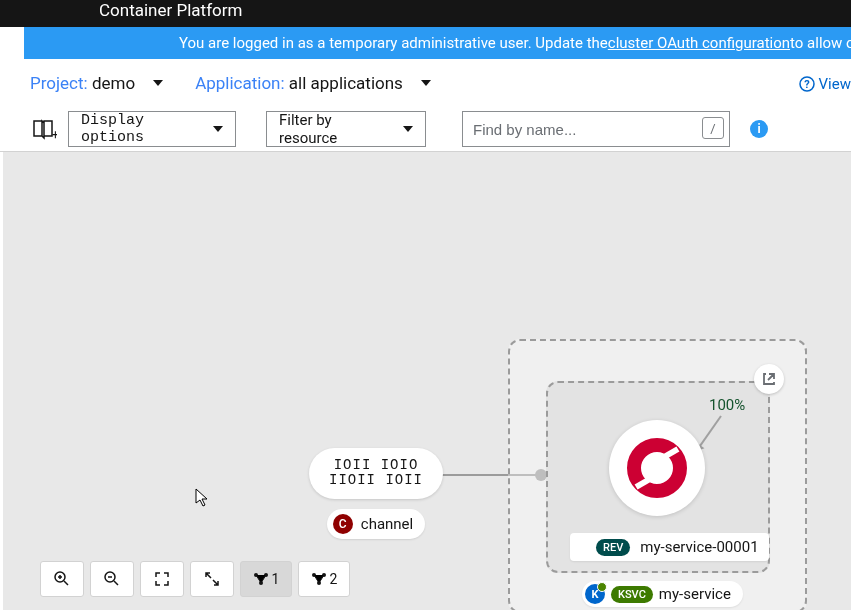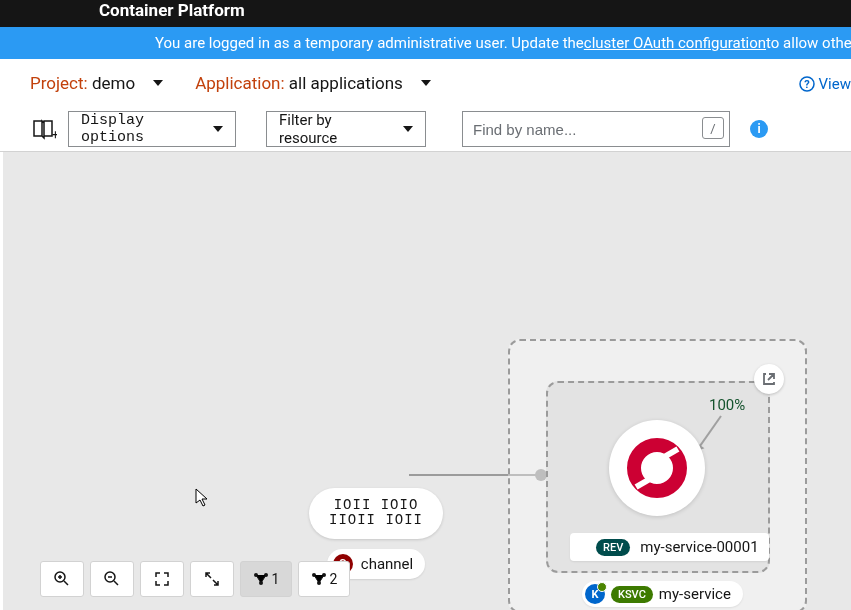--- a/index.html
+++ b/index.html
@@ -1,42 +1,42 @@
 <!DOCTYPE html>
 <html><head>
 <meta charset="utf-8">
 <style>
   * { box-sizing: border-box; margin: 0; padding: 0; }
   body { font-family: -apple-system, BlinkMacSystemFont, "Segoe UI", Roboto, Helvetica, Arial, sans-serif; font-size: 14px; color: #151515; width: 851px; height: 610px; overflow: hidden; background: #fff; position: relative; }
   
-  .masthead { background: #151515; color: #fff; height: 27px; display: flex; align-items: flex-start; padding-left: 99px; font-size: 17px; font-weight: 700; }
-  
-  .banner { background: #2b9af3; color: #fff; height: 32px; display: flex; align-items: center; padding-left: 155px; font-size: 15px; white-space: nowrap; }
+  .masthead { background: #151515; color: #fff; height: 27px; display: flex; align-items: flex-start; padding-left: 99px; font-size: 17px; font-weight: 400; }
+  
+  .banner { background: #2b9af3; color: #fff; height: 32px; display: flex; align-items: center; padding-left: 155px; font-size: 15px; white-space: nowrap; margin-left: 24px; }
   .banner a { color: #fff; text-decoration: underline; }
   
   .toolbar1 { height: 48px; display: flex; align-items: center; padding-left: 30px; gap: 32px; background: #fff; }
   .toolbar1 .sel { display: flex; align-items: center; gap: 18px; font-size: 17px; cursor: pointer; }
-  .toolbar1 .sel .label-prefix { color: #c2410c; }
+  .toolbar1 .sel .label-prefix { color: #3b82f6; }
   .caret { width: 0; height: 0; border-left: 5px solid transparent; border-right: 5px solid transparent; border-top: 6px solid #151515; display: inline-block; }
   .view-link { position: absolute; right: 0; top: 75px; color: #0066cc; font-size: 15px; display: flex; align-items: center; gap: 4px; }
   .view-link svg { fill: #0066cc; }
   
   .toolbar2 { height: 45px; border-bottom: 1px solid #d2d2d2; display: flex; align-items: center; padding: 0 30px; gap: 10px; background: #fff; }
   .iconbtn { width: 28px; height: 28px; display: flex; align-items: center; justify-content: center; cursor: pointer; }
   .dd { border: 1px solid #8a8d90; background: #fff; height: 36px; display: flex; align-items: center; padding: 0 12px; gap: 20px; cursor: pointer; font-size: 15px; }
   .searchwrap { position: relative; }
   .searchwrap input { border: 1px solid #8a8d90; background: #fff; height: 36px; padding: 0 36px 0 10px; font-size: 15px; width: 268px; color: #151515; }
   .searchwrap input::placeholder { color: #6a6e73; }
   .searchwrap .kbd { position: absolute; right: 6px; top: 6px; width: 22px; height: 22px; border: 1px solid #8a8d90; border-radius: 3px; display: flex; align-items: center; justify-content: center; font-size: 13px; color: #6a6e73; }
   .info-icon { color: #2b9af3; width: 18px; height: 18px; border-radius: 50%; background: #2b9af3; color: #fff; display: flex; align-items: center; justify-content: center; font-size: 12px; font-weight: bold; cursor: pointer; }
   
   .canvas { position: absolute; left: 3px; top: 152px; right: 0; bottom: 0; background: #e8e8e8; overflow: hidden; }
   
   
-  .channel-node { position: absolute; left: 306px; top: 296px; text-align: center; margin-top: 40px; }
+  .channel-node { position: absolute; left: 306px; top: 296px; text-align: center; }
   .channel-bin { background: #fff; border-radius: 28px; padding: 10px 20px; font-family: "Courier New", monospace; font-size: 14px; letter-spacing: 1px; line-height: 1.1; box-shadow: 0 1px 3px rgba(0,0,0,0.15); display: inline-block; }
   .channel-bin div { white-space: pre; }
   .pill { display: inline-flex; align-items: center; background: #fff; border-radius: 18px; padding: 5px 12px 5px 6px; gap: 8px; margin-top: 10px; box-shadow: 0 1px 2px rgba(0,0,0,0.1); }
   .badge { border-radius: 10px; padding: 2px 7px; font-size: 11px; font-weight: 500; color: #fff; }
   .badge-c { background: #8f0000; border-radius: 50%; width: 20px; height: 20px; display: flex; align-items: center; justify-content: center; padding: 0; font-size: 12px; }
   .badge-rev { background: #004c4c; margin-left: 16px; }
   .badge-ksvc { background: #3d7a00; }
   .pill-label { font-size: 15px; color: #151515; }
   
   .outer-box { position: absolute; left: 505px; top: 187px; width: 299px; height: 274px; border: 2px dashed #9b9b9b; border-radius: 12px; background: rgba(255,255,255,0.35); }

